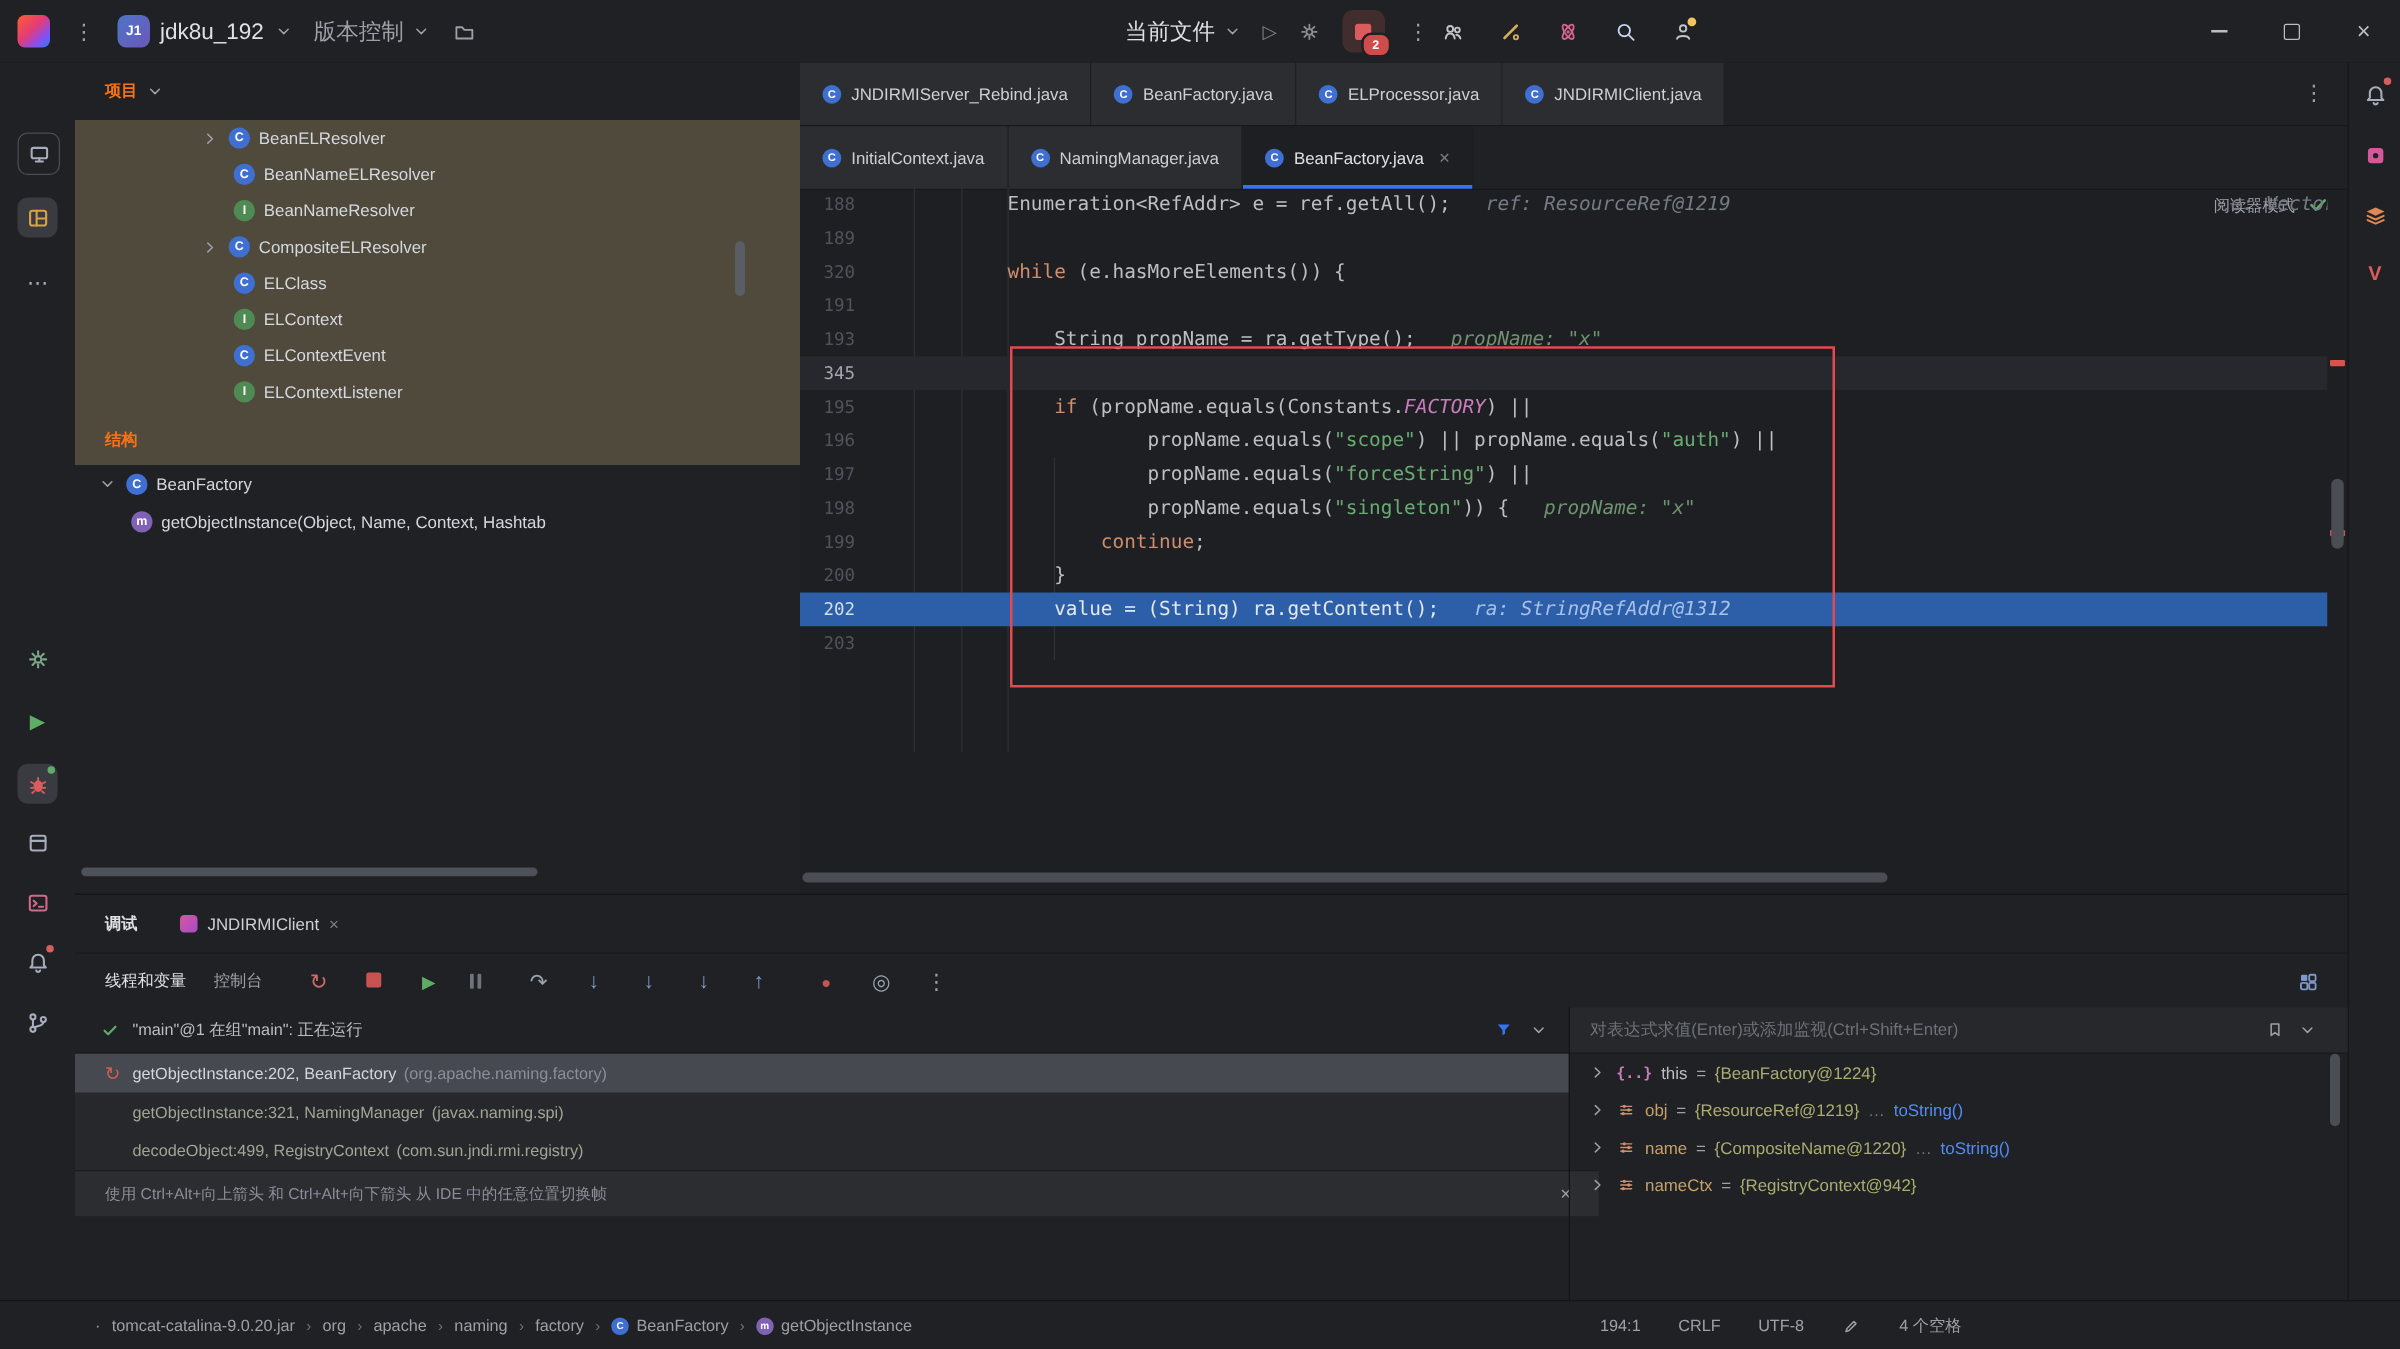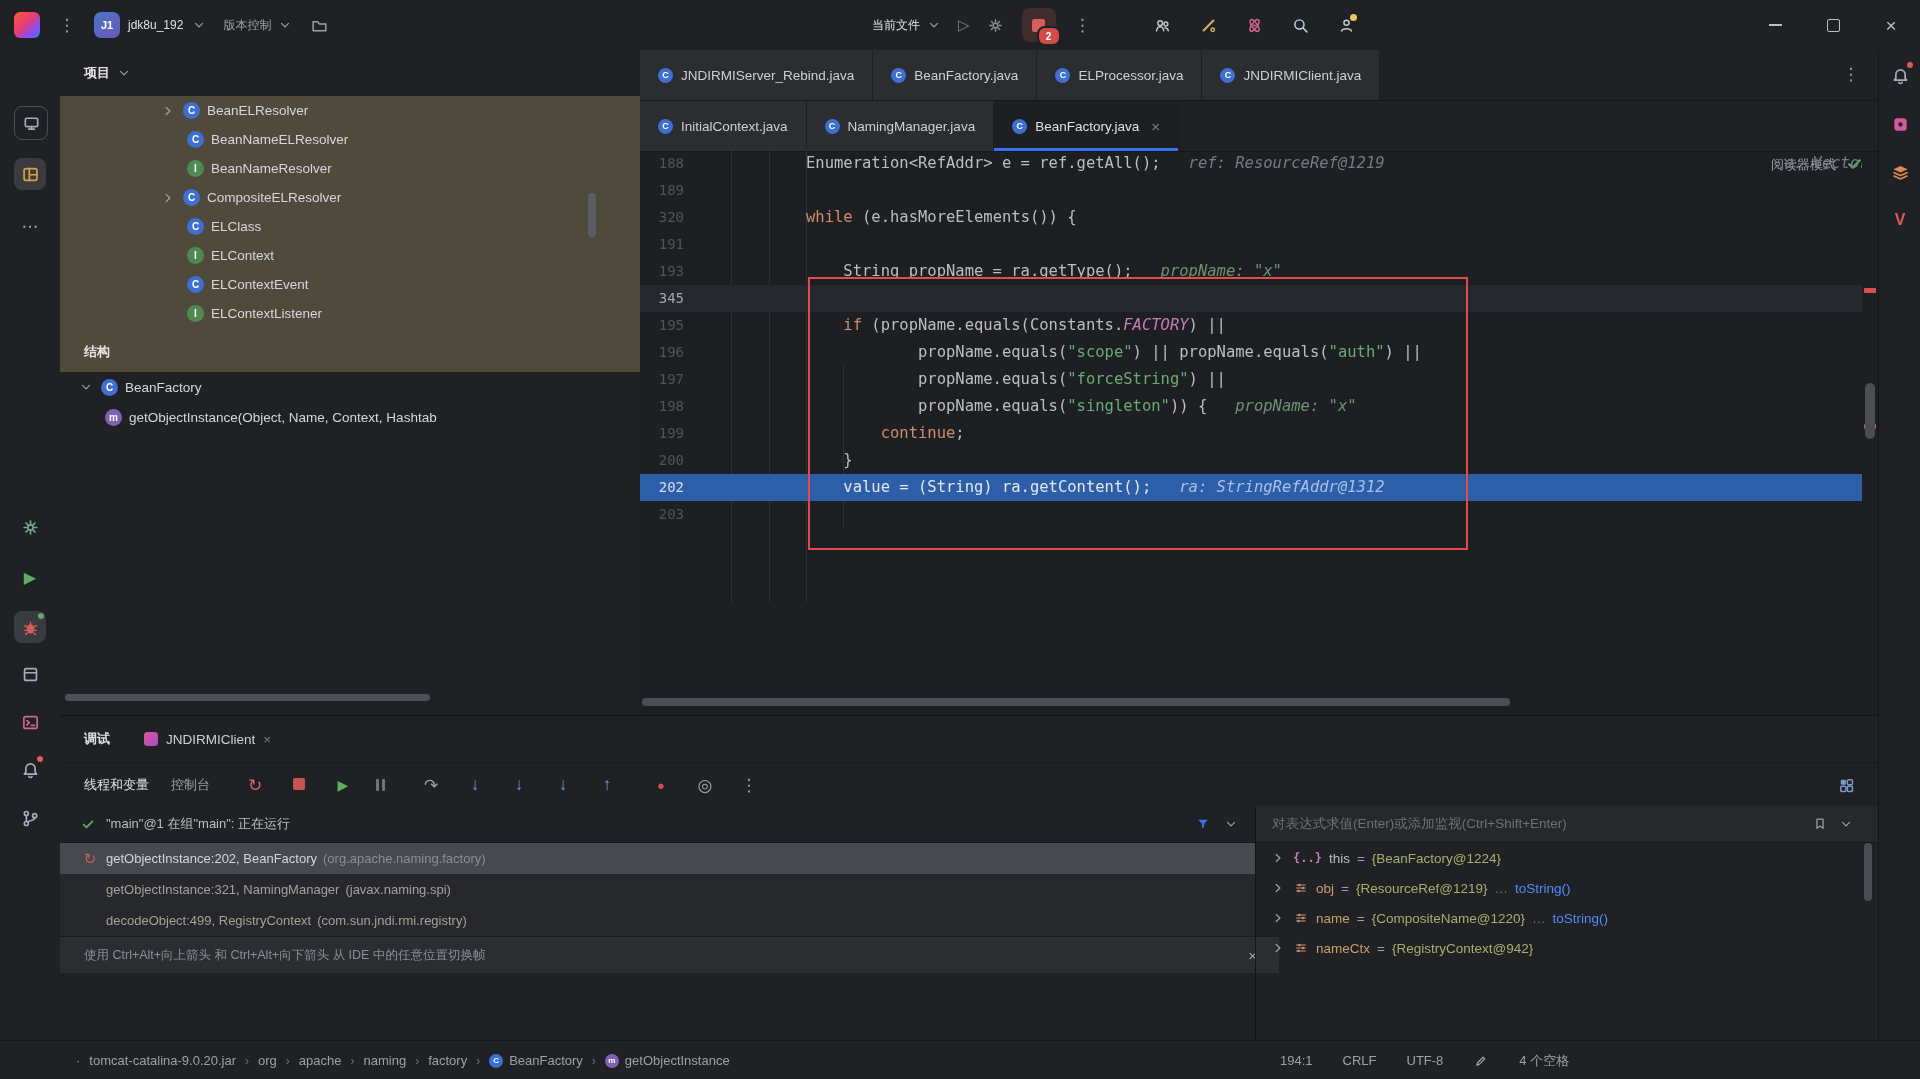--- a/index.html
+++ b/index.html
@@ -15,23 +15,23 @@
   .ic.sm svg{width:14px;height:14px}
   .ic.sm{width:16px;height:16px}
 
   
   #titlebar{left:0;top:0;width:1920px;height:50px;background:#1F2124;border-bottom:1px solid #141517}
   #tb-left{left:14px;top:0;height:50px;gap:16px}
   .logo{width:26px;height:26px;border-radius:6px;background:linear-gradient(135deg,#FE5E32,#E33C76 45%,#8E4DEA 72%,#2E7BFF)}
   .kebab{font-size:17px;color:#9DA0A8;width:22px;text-align:center}
   .proj-badge{width:26px;height:26px;border-radius:7px;background:linear-gradient(135deg,#4E74C8,#6A58B8);color:#fff;
     font-size:11px;font-weight:bold;display:flex;align-items:center;justify-content:center}
-  .tb-label{color:#DFE1E5;font-size:12px}
+  .tb-label{color:#DFE1E5;font-size:18px}
   .tb-label.dim{color:#9DA0A8}
-  #tb-center{left:872px;top:0;height:50px;gap:16px}
+  #tb-center{left:900px;top:0;height:50px;gap:16px}
   .stop-btn{position:relative;width:34px;height:34px;border-radius:8px;background:rgba(219,92,92,.18);display:flex;align-items:center;justify-content:center}
   .stop-sq{width:13px;height:13px;border-radius:2.5px;background:#DB5C5C}
   .stop-badge{position:absolute;right:-5px;bottom:-4px;min-width:16px;height:16px;border-radius:8px;background:#D24B4B;border:2px solid #1F2124;
     color:#fff;font-size:10px;font-weight:bold;display:flex;align-items:center;justify-content:center;padding:0 2px}
   #tb-icons{left:1152px;top:0;height:50px;gap:26px}
   #tb-win{right:0;top:0;height:50px}
   .winbtn{width:58px;height:50px;display:flex;align-items:center;justify-content:center;color:#BCBEC4}
   .min-glyph{width:13px;height:1.5px;background:#BCBEC4}
   .max-glyph{width:11px;height:11px;border:1.5px solid #BCBEC4;border-radius:2px}
   .close-glyph{font-size:19px;line-height:1}
@@ -44,21 +44,21 @@
   .stripe-ic.active{background:#393B40}
   .stripe-ic.boxed{border:1.4px solid #4A4D53}
   .txtic{font-size:17px;color:#A8ADBD}
 
   
   #rstripe{left:1878px;top:50px;width:42px;height:990px;background:#1F2124;border-left:1px solid #141517}
   #rstripe .stripe-ic{left:5px}
 
   
   #project{left:60px;top:50px;width:580px;height:665px;background:#1F2124;border-right:1px solid #141517;overflow:hidden}
-  .pane-hdr{height:46px;display:flex;align-items:center;padding-left:24px;gap:6px;color:#e5e5e5;font-weight:bold;font-size:13px}
+  .pane-hdr{height:46px;display:flex;align-items:center;padding-left:24px;gap:6px;color:#f97316;font-weight:bold;font-size:13px}
   #ptree{position:absolute;left:0;top:46px;width:580px;height:276px;background:#4F4A3C;overflow:hidden}
   .trow{height:29px;display:flex;align-items:center;padding-left:100px;gap:7px}
   .sp20{width:20px;flex:0 0 20px}
   .chev{color:#9DA0A8}
   .tlabel{color:#D5D8DE;font-size:13.5px}
   .cicon{width:17px;height:17px;border-radius:50%;color:#fff;font-size:10px;font-weight:bold;
     display:flex;align-items:center;justify-content:center;flex:0 0 17px;font-family:"Liberation Sans",sans-serif}
   .cicon.k-class{background:#3F6FD1}
   .cicon.k-interface{background:#4E8A51}
   .cicon.k-method{background:#7F62B3}

